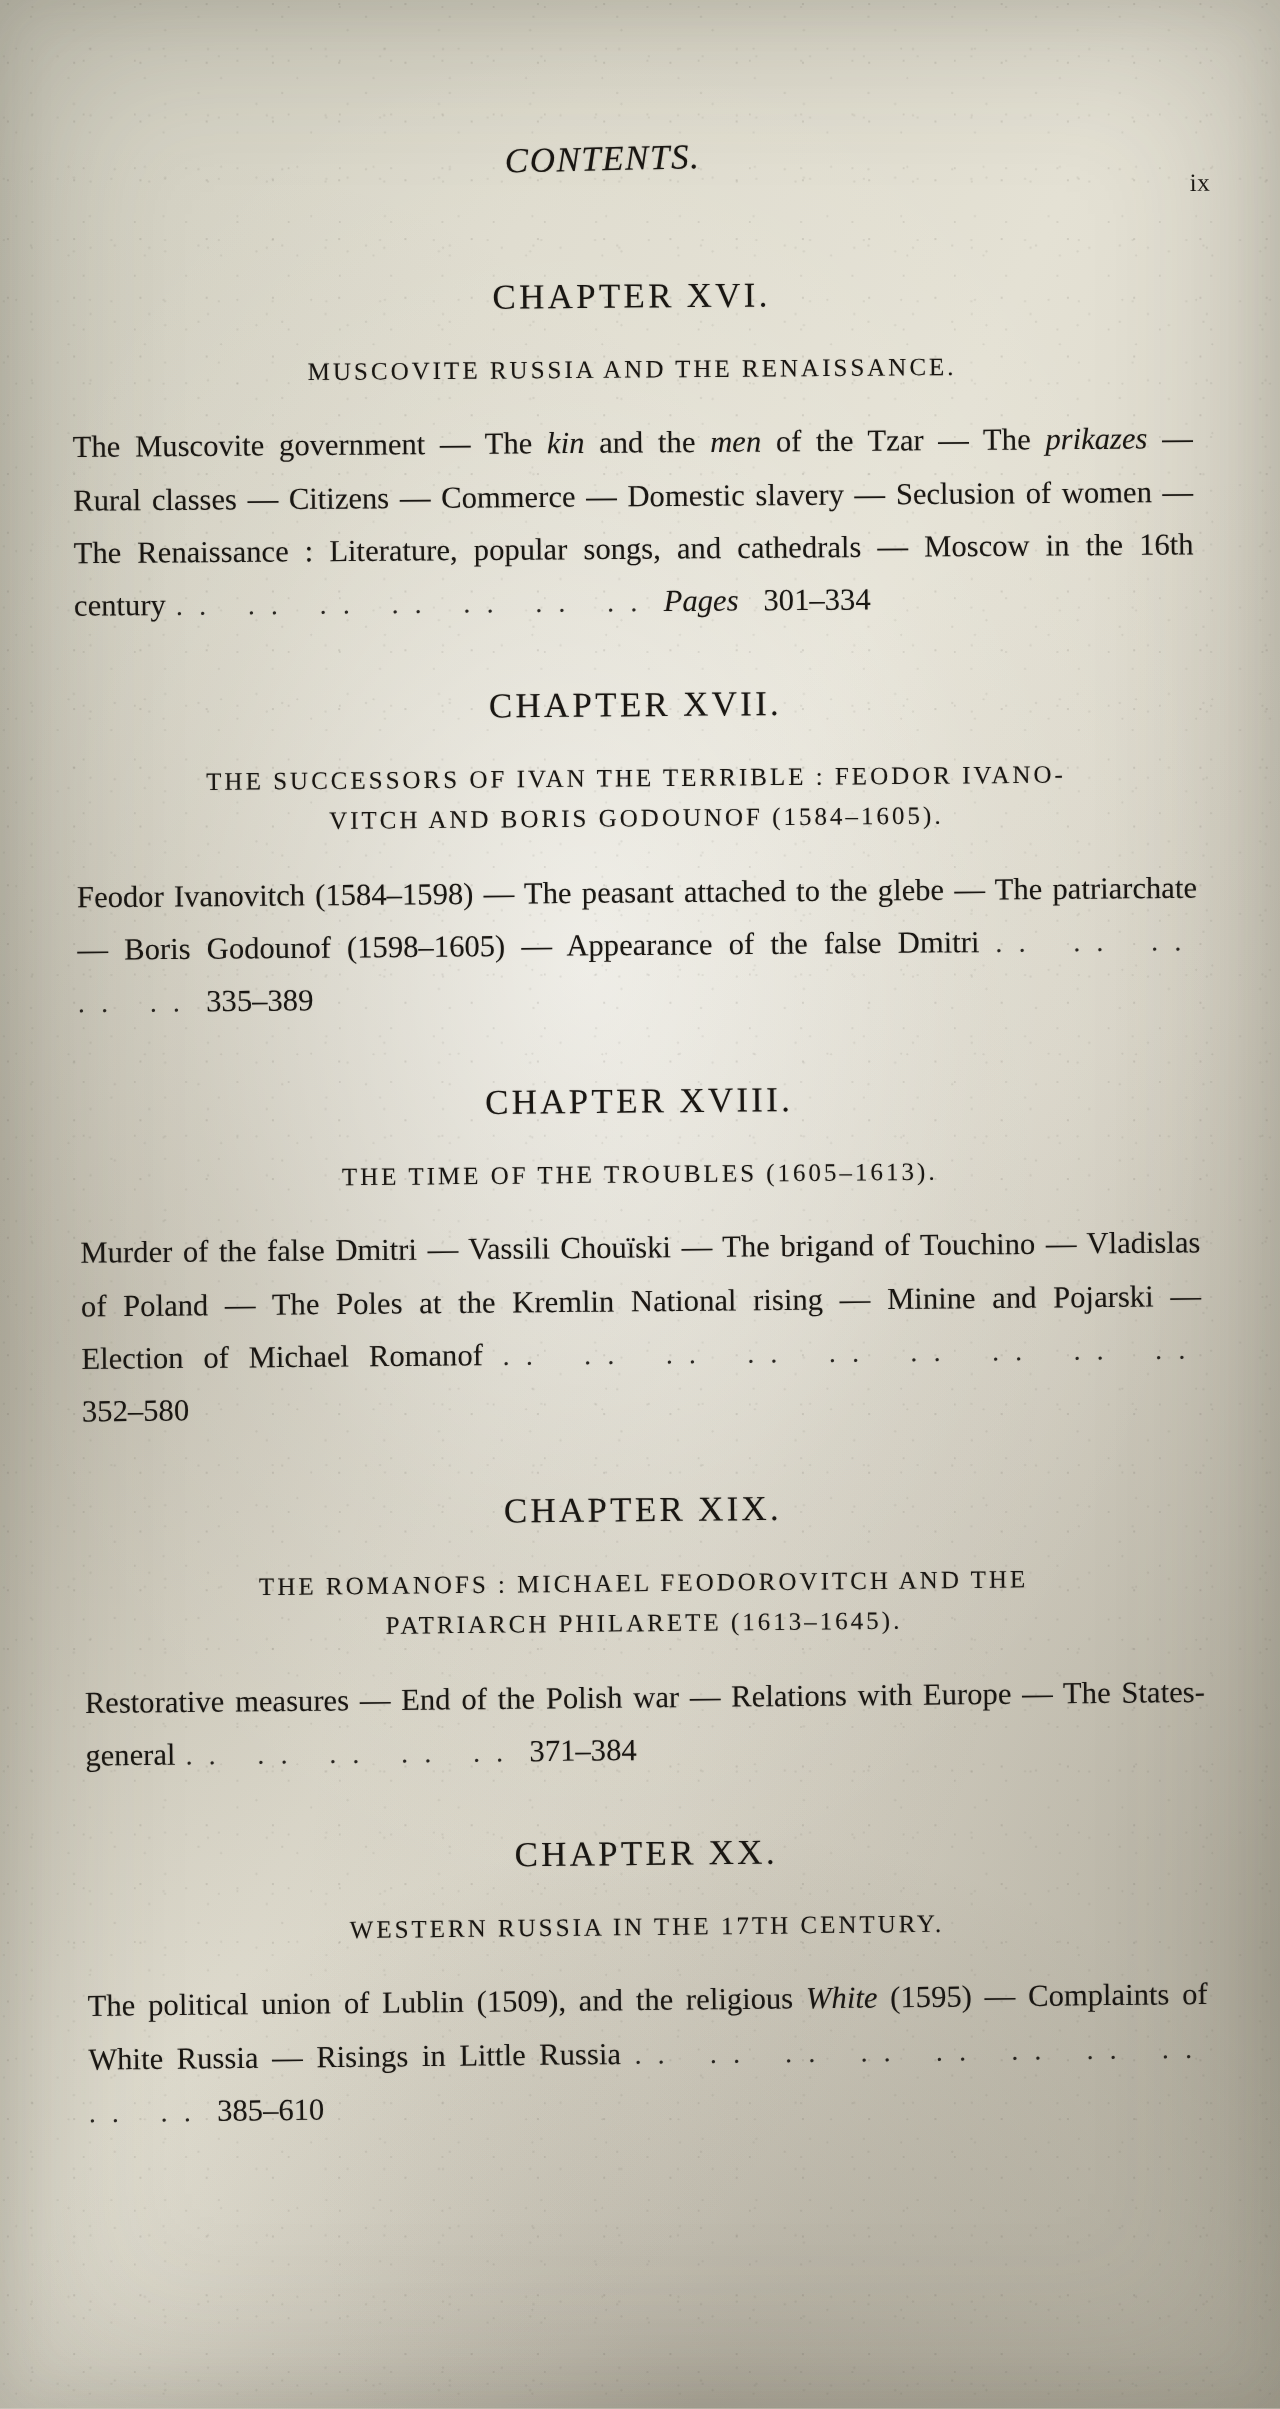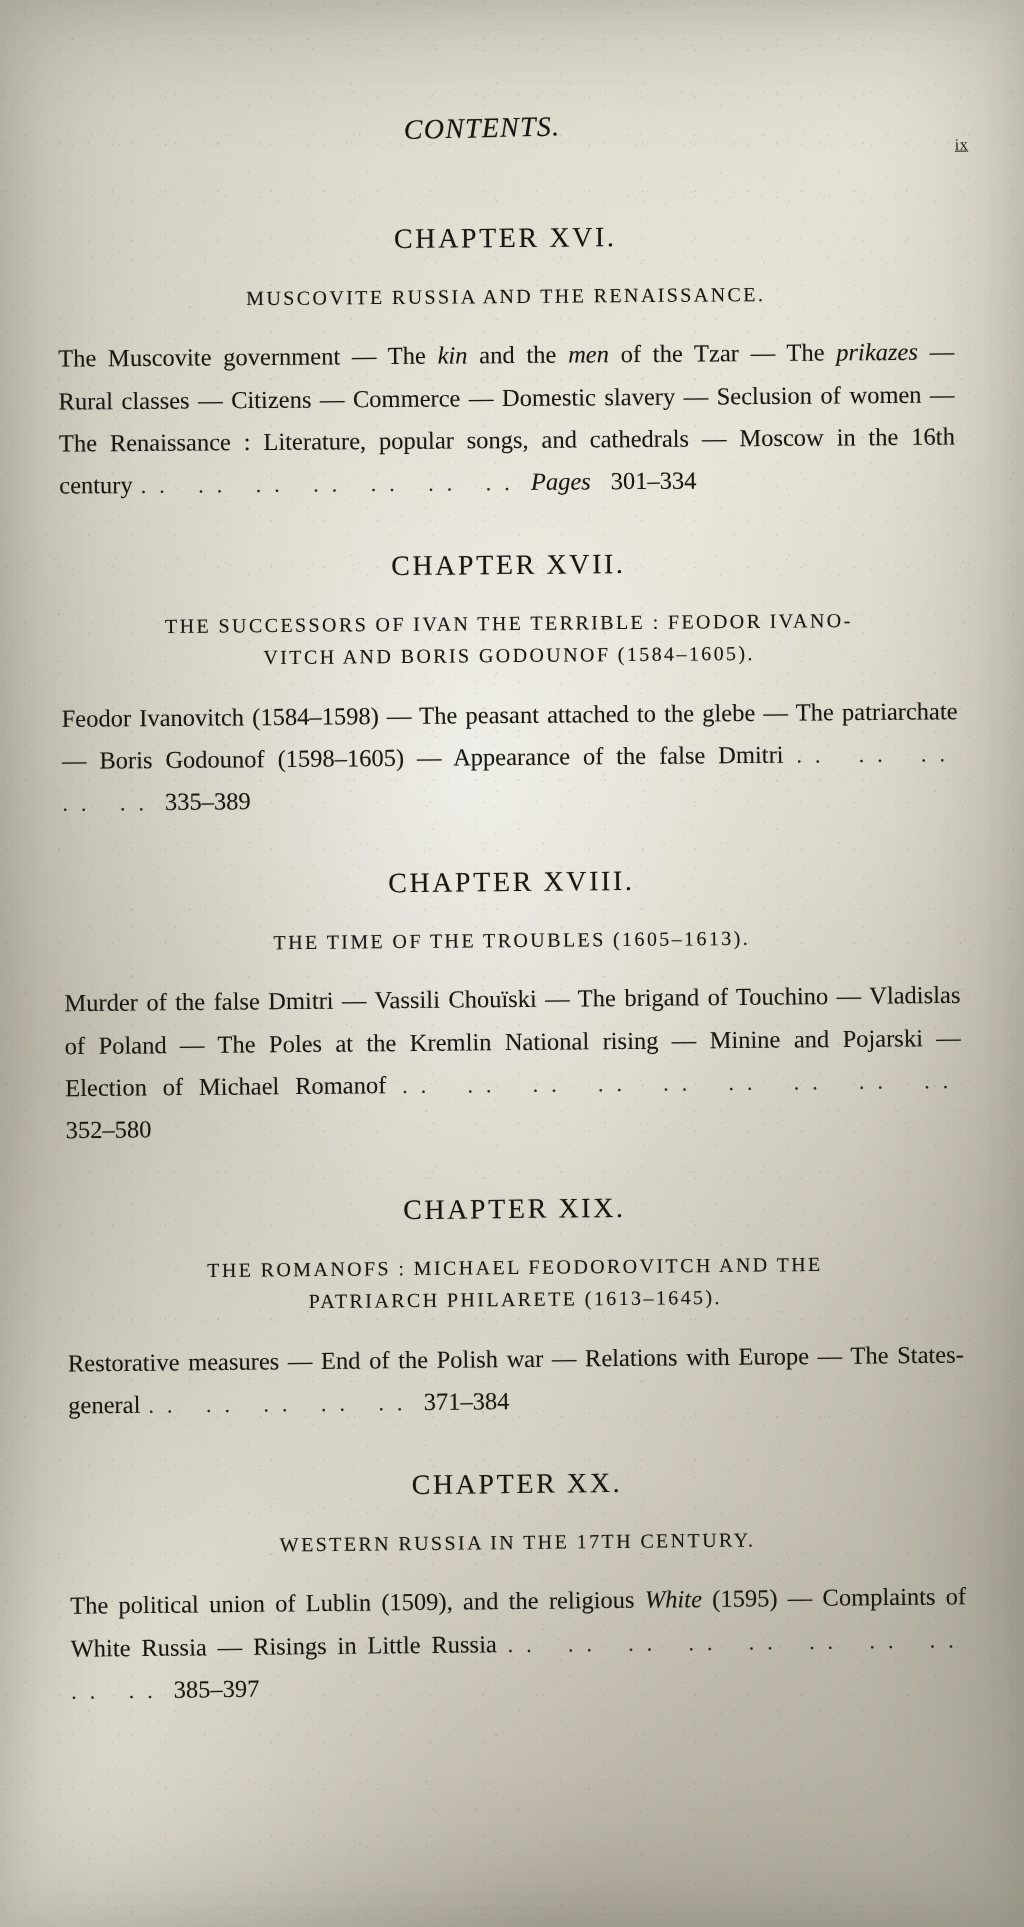--- a/index.html
+++ b/index.html
@@ -76,23 +76,22 @@
     font-style: italic;
     font-size: 28px;
     letter-spacing: 1.2px;
     transform: translateX(-22px) rotate(-0.8deg);
     text-shadow: 0 0 1px rgba(30,26,20,0.45);
   }
   .folio {
     position: absolute;
     right: 48px;
     top: 28px;
-    font-size: 16px;
+    font-size: 20px;
     letter-spacing: 0.5px;
-    text-decoration: underline;
   }
 
   .chapter-block {
     margin: 0 64px;
   }
   .chapter-block + .chapter-block { margin-top: 0; }
 
   .chapter-number {
     text-align: center;
     font-size: 28px;
@@ -175,19 +174,19 @@
 
     <div class="chapter-block blk-19">
       <div class="chapter-number">CHAPTER XIX.</div>
       <div class="chapter-subject"><span>THE ROMANOFS : MICHAEL FEODOROVITCH AND THE</span><br><span>PATRIARCH PHILARETE (1613–1645).</span></div>
       <div class="summary"><span>Restorative measures — End of the Polish war — Relations with Europe — The States-general</span> <span class="leader">..  ..  ..  ..  ..</span> <span class="pages"><span>371–384</span></span></div>
     </div>
 
     <div class="chapter-block blk-20">
       <div class="chapter-number">CHAPTER XX.</div>
       <div class="chapter-subject">WESTERN RUSSIA IN THE 17TH CENTURY.</div>
-      <div class="summary"><span>The political union of Lublin (1509), and the religious </span><span class="ital">White</span><span> (1595) — Complaints of White Russia — Risings in Little Russia</span> <span class="leader">..  ..  ..  ..  ..  ..  ..  ..  ..  ..</span> <span class="pages"><span>385–397</span></span></div>
+      <div class="summary"><span>The political union of Lublin (1509), and the religious </span><span class="ital">White</span><span> (1595) — Complaints of White Russia — Risings in Little Russia</span> <span class="leader">..  ..  ..  ..  ..  ..  ..  ..  ..  ..</span> <span class="pages"><span>385–610</span></span></div>
     </div>
 
   </div>
 
   <div class="vignette"></div>
 </div>
 
 </body></html>

